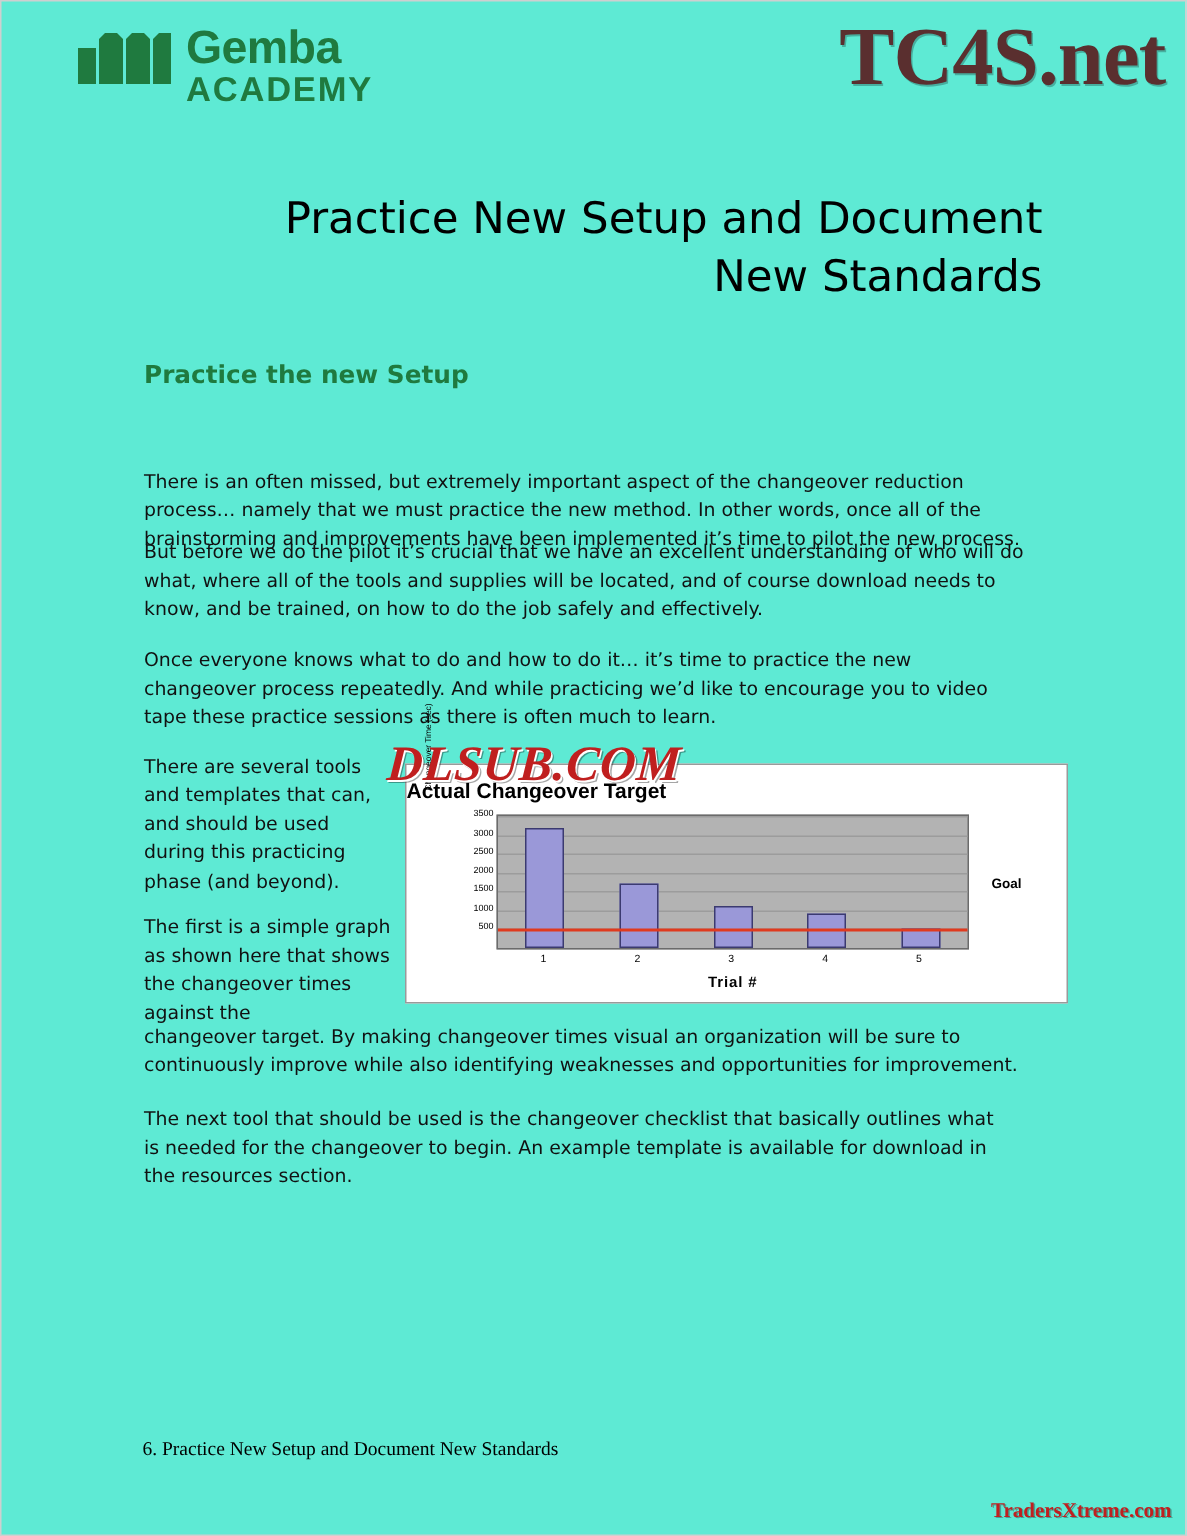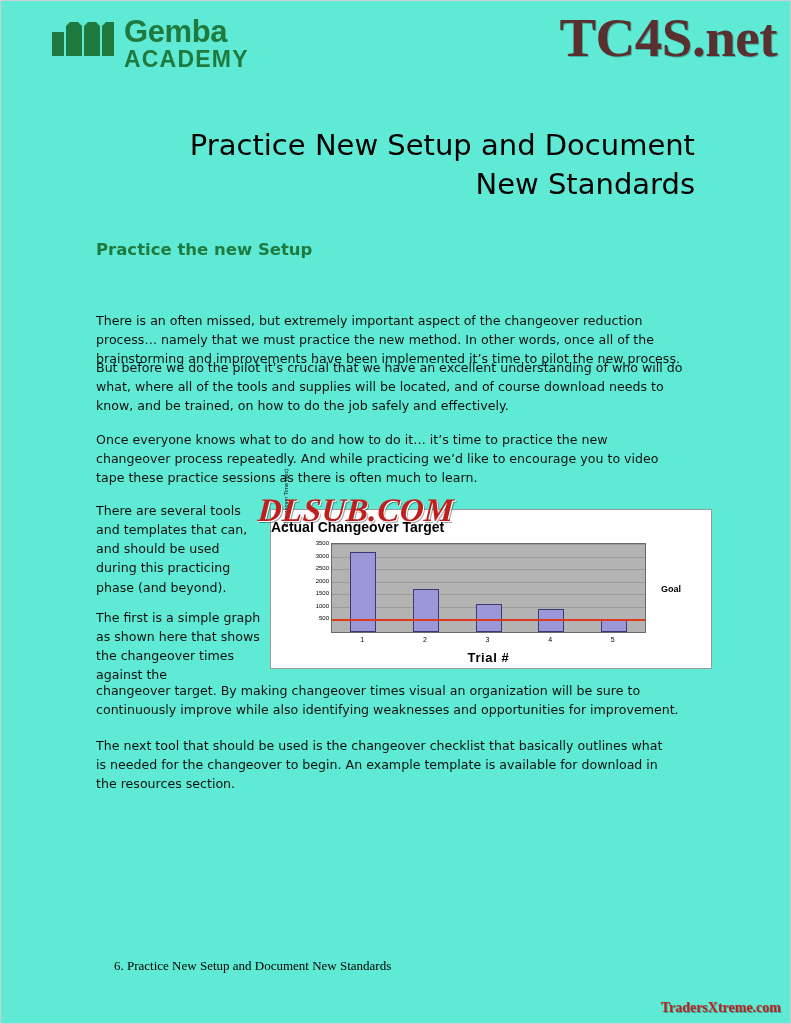--- a/index.html
+++ b/index.html
@@ -223,21 +223,21 @@
     color: #000;
   }
   .x-axis-label {
     position: absolute;
     left: 60px;
     width: 315px;
     top: 140px;
     text-align: center;
     font-family: "Liberation Sans", sans-serif;
     font-weight: bold;
-    font-size: 13px;
+    font-size: 10px;
     letter-spacing: 0.6px;
     color: #000;
   }
   .goal-label {
     position: absolute;
     left: 390px;
     top: 74px;
     font-family: "Liberation Sans", sans-serif;
     font-weight: bold;
     font-size: 9px;
@@ -245,21 +245,20 @@
   }
 
   
   .footer-text {
     position: absolute;
     left: 95px;
     top: 958px;
     font-family: "Liberation Serif", serif;
     font-size: 13px;
     color: #000;
-    margin-left: 19px;
   }
   .watermark-txtreme {
     position: absolute;
     right: 10px;
     bottom: 8px;
     font-family: "Liberation Serif", serif;
     font-weight: bold;
     font-size: 14px;
     color: #c01f1f;
     text-shadow: 1px 1px 0 rgba(0,0,0,0.3);

